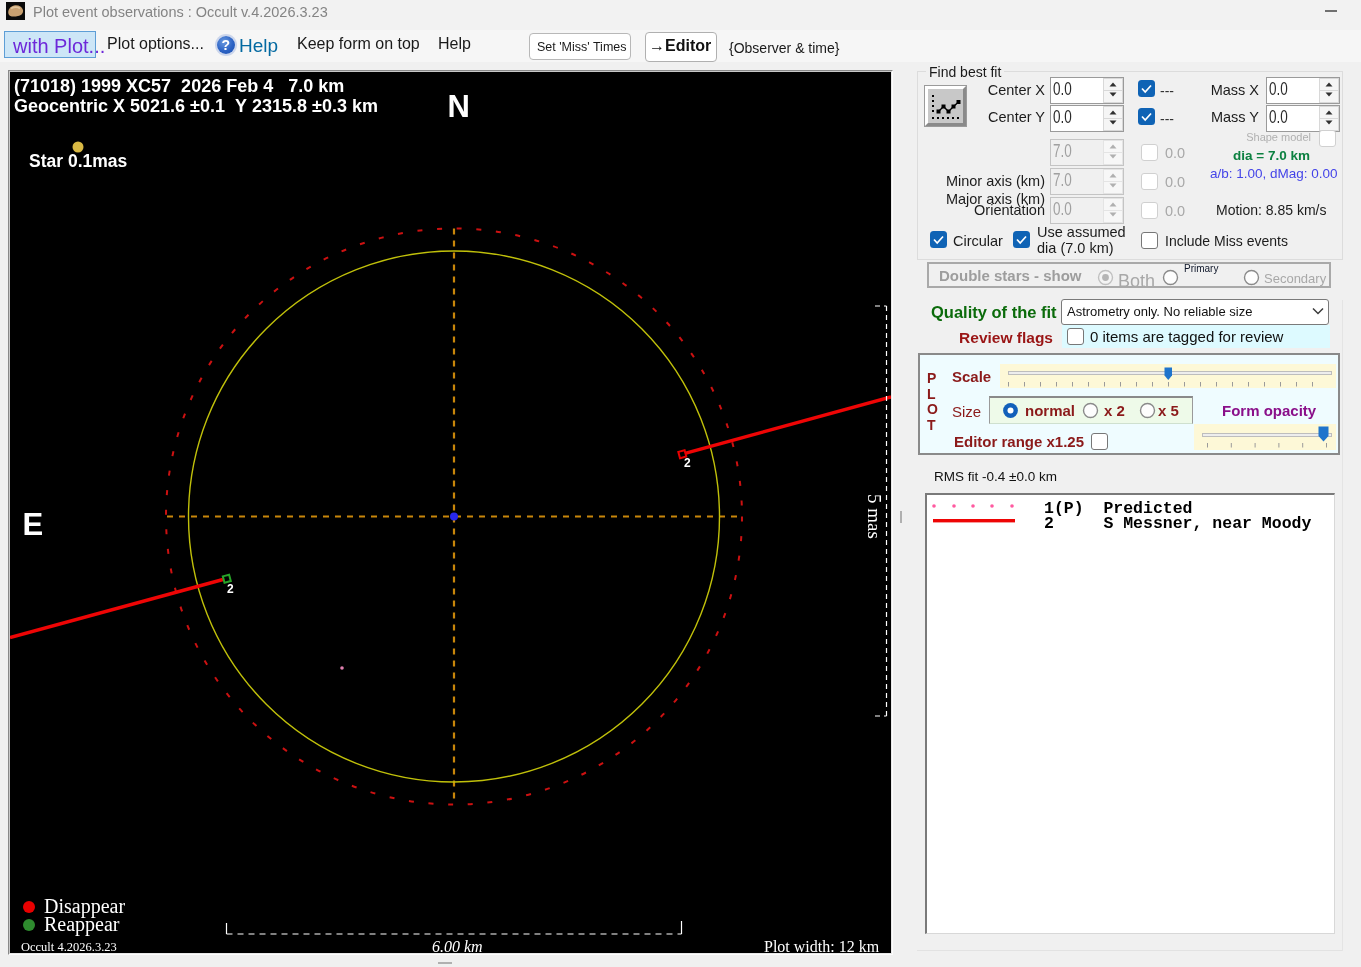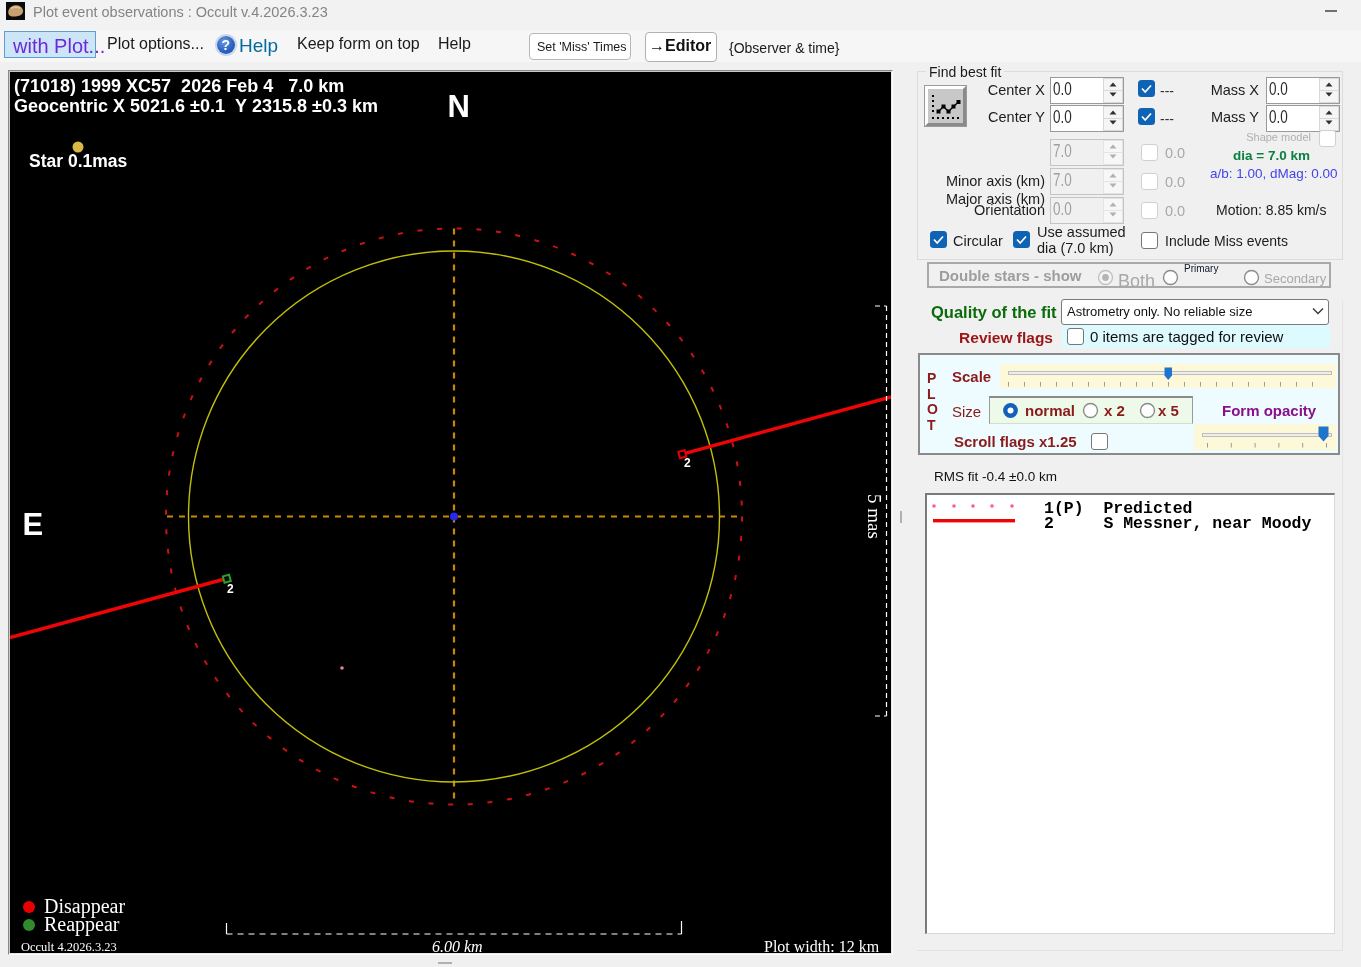--- a/index.html
+++ b/index.html
@@ -333,21 +333,21 @@
 <div class="radio-off abs" style="left:1082px;top:402px;"><svg width="17" height="17">
       <circle cx="8.5" cy="8.5" r="7" fill="#fdfdfd" stroke="#8a8a8a" stroke-width="1.4"></circle>
     </svg></div>
 <div class="lbl" style="left:1104px;top:402px;font-size:15px;font-weight:bold;color:#8b1a1a;">x 2</div>
 <div class="radio-off abs" style="left:1139px;top:402px;"><svg width="17" height="17">
       <circle cx="8.5" cy="8.5" r="7" fill="#fdfdfd" stroke="#8a8a8a" stroke-width="1.4"></circle>
     </svg></div>
 <div class="lbl" style="left:1158px;top:402px;font-size:15px;font-weight:bold;color:#8b1a1a;">x 5</div>
 <div class="lbl" style="left:1222px;top:402px;font-size:15px;font-weight:bold;color:#8a0f8a;">Form opacity</div>
 
-<div class="lbl" style="left:954px;top:433px;font-size:15px;font-weight:bold;color:#8b1a1a;">Scroll flags x1.25</div>
+<div class="lbl" style="left:954px;top:433px;font-size:15px;font-weight:bold;color:#8b1a1a;">Editor range x1.25</div>
 <div class="cb-off abs" style="left:1091px;top:433px;">
     <div style="position:absolute;left:0;top:0;width:15px;height:15px;background:#fff;border:1.4px solid #777;border-radius:3px;"></div>
   </div>
 <div class="abs" style="left:1194px;top:424px;width:142px;height:26px;background:#fdf8d7;"></div>
 <div class="abs" style="left:1202px;top:433px;width:128px;height:2px;background:#ededed;border:1px solid #bdbdbd;"></div>
 <svg class="abs" style="left:1194px;top:442px;" width="142" height="7" id="ticks2">
     <line x1="13.5" y1="1" x2="13.5" y2="5.5" stroke="#9a9a9a" stroke-width="1"></line>
     <line x1="37.3" y1="1" x2="37.3" y2="5.5" stroke="#9a9a9a" stroke-width="1"></line>
     <line x1="61.099999999999994" y1="1" x2="61.099999999999994" y2="5.5" stroke="#9a9a9a" stroke-width="1"></line>
     <line x1="84.89999999999999" y1="1" x2="84.89999999999999" y2="5.5" stroke="#9a9a9a" stroke-width="1"></line>

